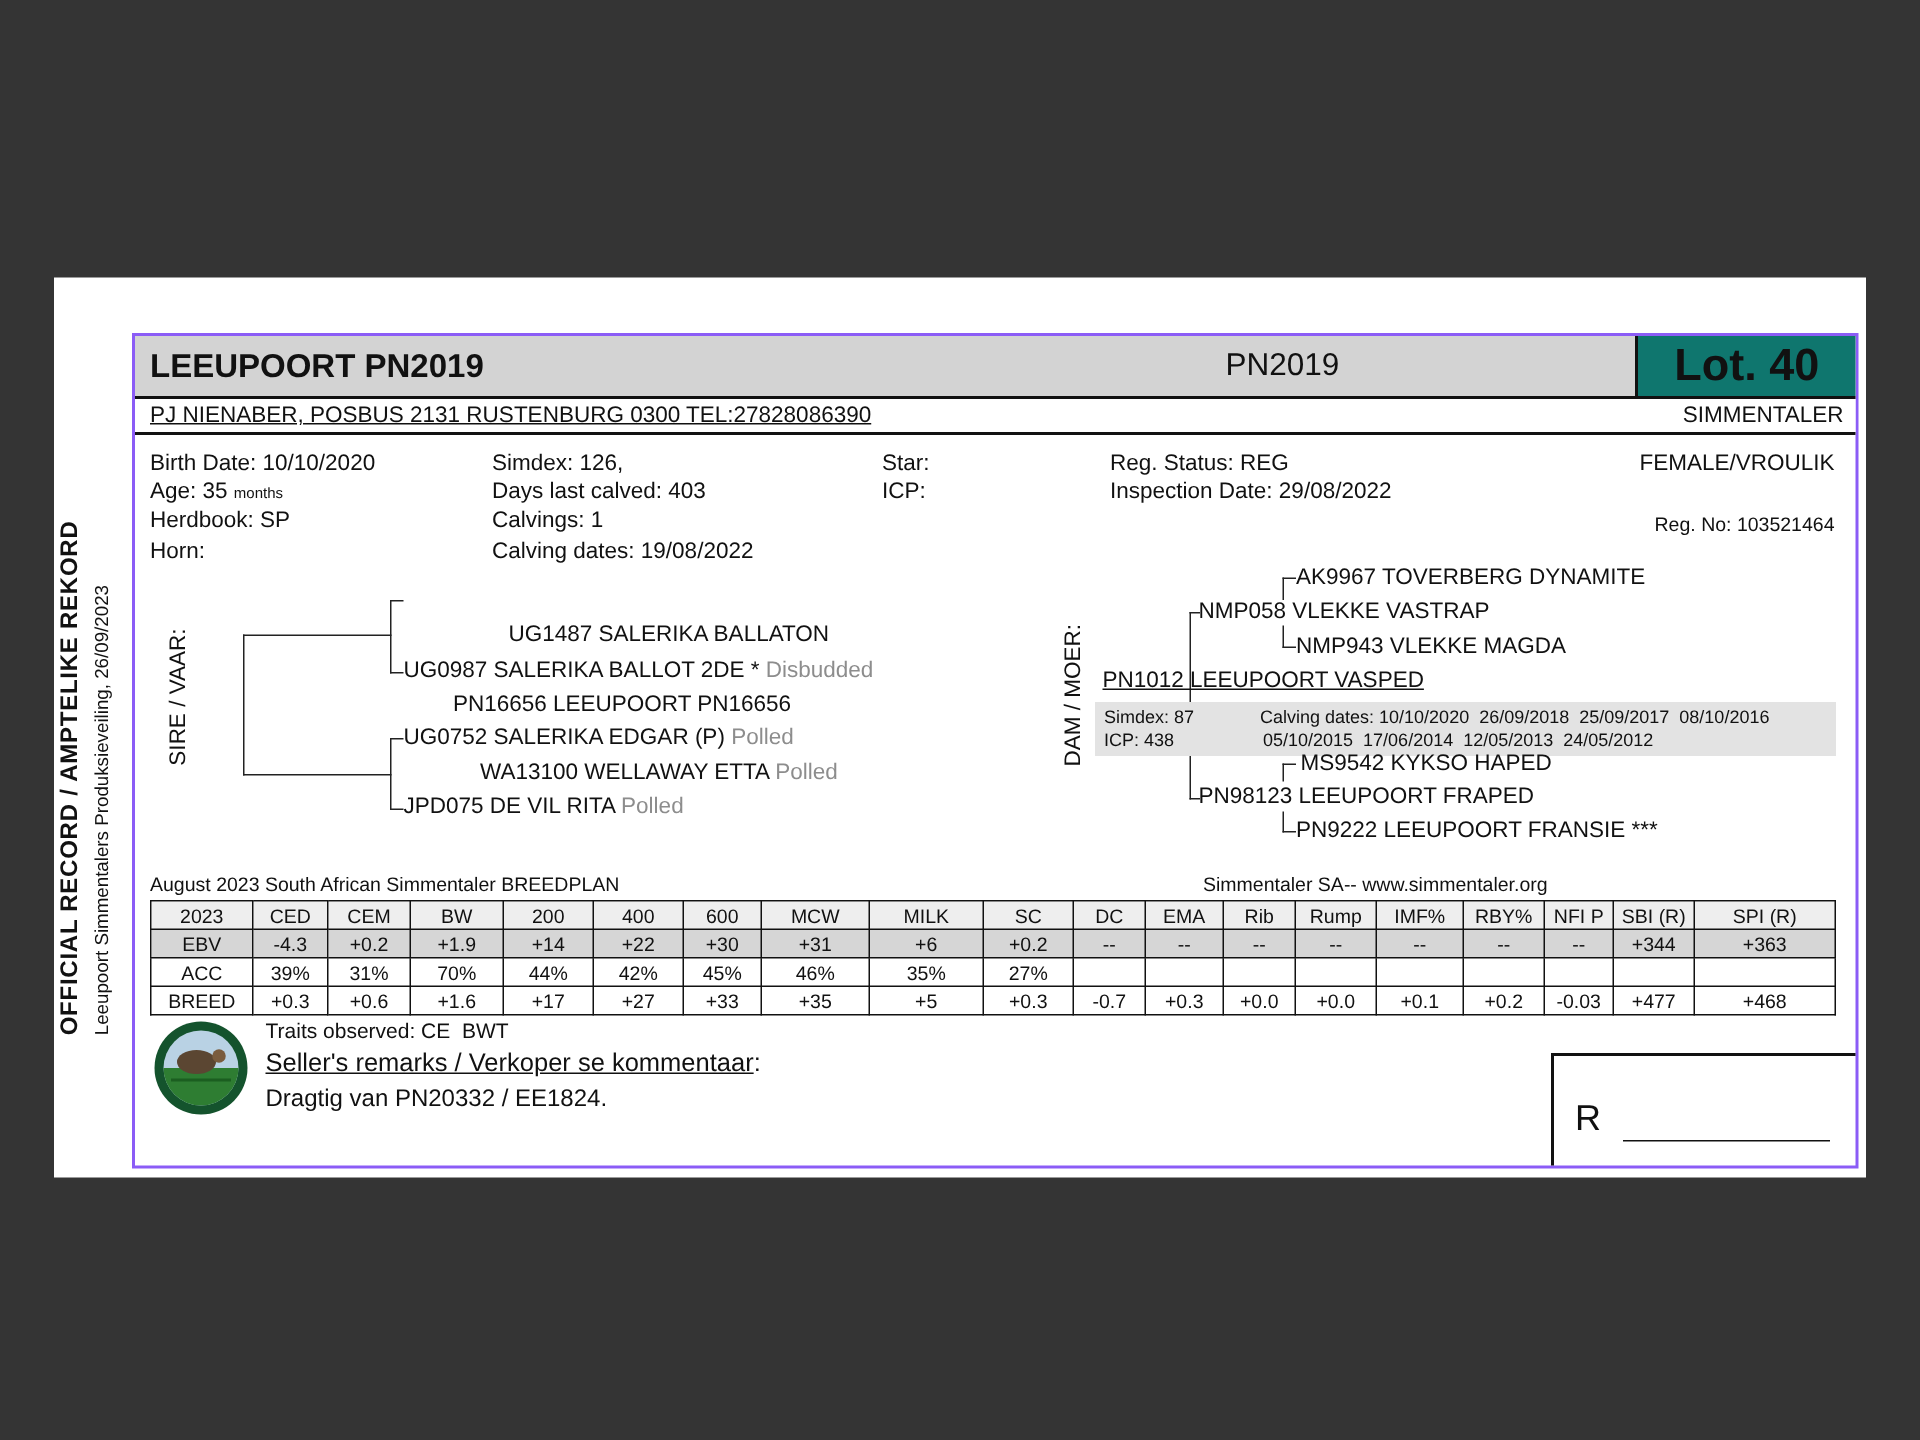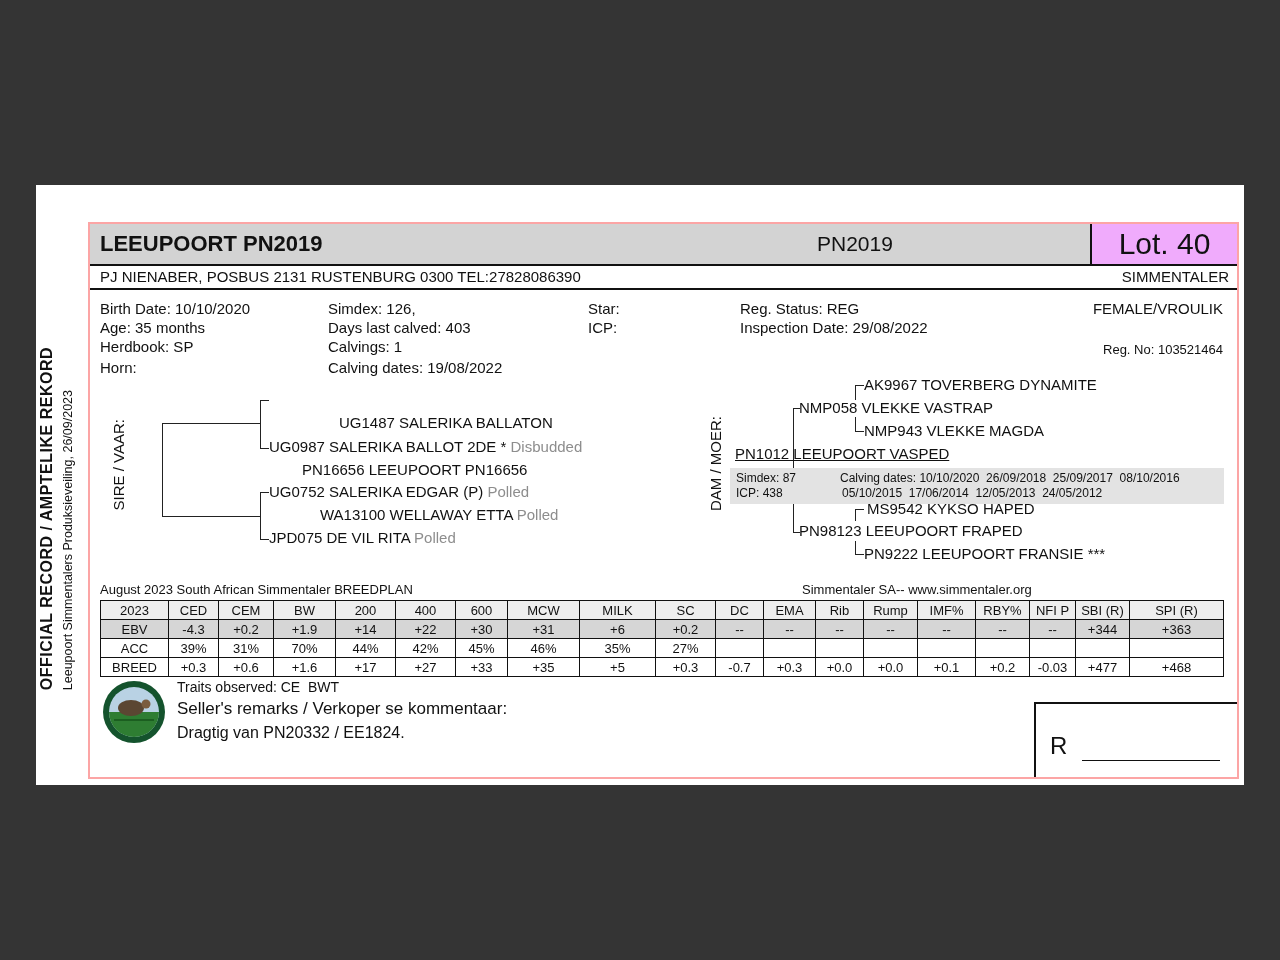--- a/index.html
+++ b/index.html
@@ -1,49 +1,49 @@
 <!DOCTYPE html>
 <html><head>
 <meta charset="utf-8">
 <style>
   html,body{margin:0;padding:0;background:#343434;}
   .screen{position:relative;width:1280px;height:960px;background:#343434;overflow:hidden;
           font-family:"Liberation Sans", sans-serif;color:#111;}
   .page{position:absolute;left:36px;top:185px;width:1208px;height:600px;background:#ffffff;}
-  .doc{position:absolute;left:52px;top:37px;width:1147px;height:553px;border:2px solid #fca5a5;background:#fff;}
+  .doc{position:absolute;left:52px;top:37px;width:1147px;height:553px;border:2px solid #8b5cf6;background:#fff;}
   .abs{position:absolute;white-space:nowrap;}
   .pre{white-space:pre;}
   .t15{font-size:15px;}
   .t13{font-size:13px;}
-  .t12{font-size:15px;}
+  .t12{font-size:10px;}
   .gray{color:#8d8d8d;}
   .vert{writing-mode:vertical-rl;transform:rotate(180deg);white-space:nowrap;}
 
   
   .titlebar{position:absolute;left:0;top:0;right:0;height:40px;background:#d3d3d3;border-bottom:2px solid #111;}
   .maintitle{position:absolute;left:10px;top:7px;font-size:22px;font-weight:bold;white-space:nowrap;}
   .titleid{position:absolute;left:727px;top:8px;font-size:21px;white-space:nowrap;}
-  .lotbox{position:absolute;right:0;top:0;height:40px;width:145px;background:#f0abfc;border-left:2px solid #111;
-          display:flex;align-items:center;justify-content:center;font-size:30px;font-weight:normal;}
+  .lotbox{position:absolute;right:0;top:0;height:40px;width:145px;background:#0f766e;border-left:2px solid #111;
+          display:flex;align-items:center;justify-content:center;font-size:30px;font-weight:bold;}
   .ownerbar{position:absolute;left:0;top:42px;right:0;height:22px;background:#fff;border-bottom:2px solid #111;font-size:15px;}
 
   
   .pline{position:absolute;border-color:#222;border-style:solid;border-width:0;}
 
   
   .ebvtable{position:absolute;left:10px;top:376px;width:1123px;border-collapse:collapse;table-layout:fixed;font-size:13px;}
   .ebvtable td,.ebvtable th{border:1px solid #111;text-align:center;padding:0;height:18px;overflow:hidden;font-weight:normal;}
   .ebvtable thead th{background:#eeeeee;}
   .row-ebv td{background:#d6d6d6;}
 
   .sidelabels{position:absolute;left:2px;top:115px;height:390px;display:flex;flex-direction:row;align-items:flex-end;gap:5px;}
   .side1{font-size:16px;font-weight:bold;letter-spacing:0.5px;}
   .side2{font-size:12.5px;}
 
-  .remark-underline{}
+  .remark-underline{text-decoration:underline;}
   .rbox{position:absolute;left:944px;top:478px;width:201px;height:73px;border-left:2px solid #111;border-top:2px solid #111;}
   .rbox .cur{position:absolute;left:14px;top:28px;font-size:24px;}
   .rbox .rline{position:absolute;left:46px;top:56px;width:138px;border-top:1.5px solid #111;}
 
   .graybox{position:absolute;left:640px;top:244px;width:494px;height:36px;background:#e3e3e3;font-size:12px;}
 </style>
 </head>
 <body>
 
 <div class="screen">
@@ -56,21 +56,21 @@
 
     <div class="doc">
 
       <div class="titlebar">
         <span class="maintitle">LEEUPOORT PN2019</span>
         <span class="titleid">PN2019</span>
         <div class="lotbox">Lot. 40</div>
       </div>
 
       <div class="ownerbar">
-        <span class="abs" style="left:10px;top:2px;">PJ NIENABER, POSBUS 2131 RUSTENBURG 0300 TEL:27828086390</span>
+        <span class="abs" style="left:10px;top:2px;text-decoration:underline;">PJ NIENABER, POSBUS 2131 RUSTENBURG 0300 TEL:27828086390</span>
         <span class="abs" style="right:8px;top:2px;">SIMMENTALER</span>
       </div>
 
       <span class="abs t15" style="left:10px;top:76px;">Birth Date: 10/10/2020</span>
       <span class="abs t15" style="left:10px;top:95px;"><span>Age: 35</span> <span class="t12">months</span></span>
       <span class="abs t15" style="left:10px;top:114px;">Herdbook: SP</span>
       <span class="abs t15" style="left:10px;top:135px;">Horn:</span>
 
       <span class="abs t15" style="left:238px;top:76px;">Simdex: 126,</span>
       <span class="abs t15" style="left:238px;top:95px;">Days last calved: 403</span>

